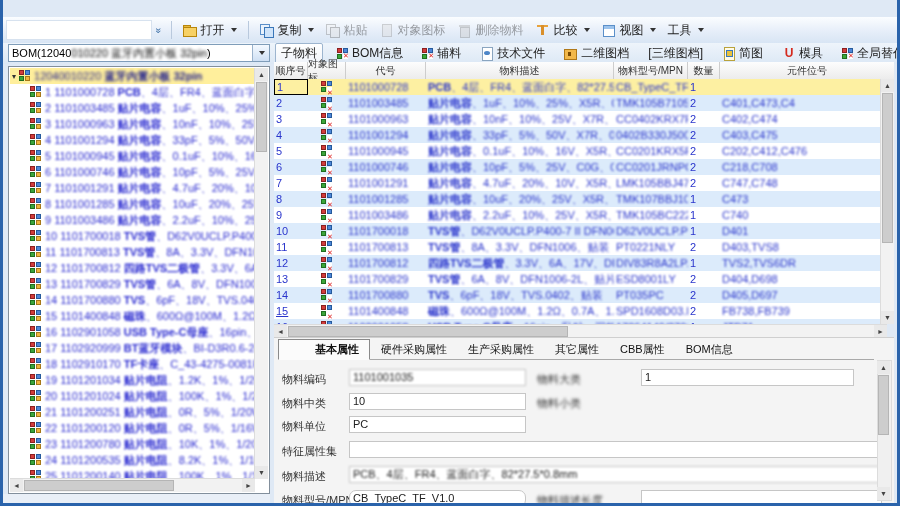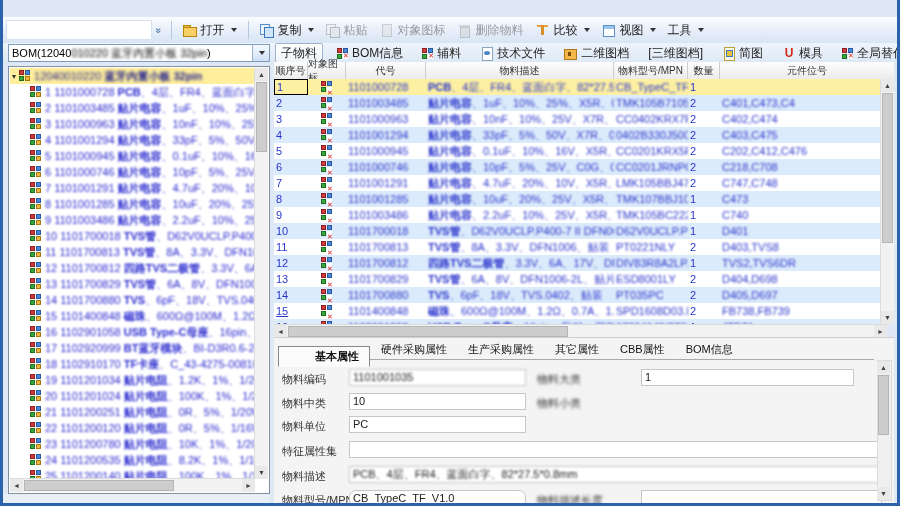--- a/index.html
+++ b/index.html
@@ -83,21 +83,21 @@
   .gc{flex:none;overflow:hidden;white-space:nowrap;padding:0 2px;box-sizing:border-box;height:16px;line-height:16px;}
   .gc .b{font-weight:bold;}
   .gc.cfocus{border:1px solid #000;line-height:14px;}
   .gc-icon{display:flex;align-items:center;justify-content:center;}
   .tbl-vscroll{position:absolute;right:3px;top:79px;width:13px;height:245px;background:#f2f2f2;border-left:1px solid #dcdcdc;}
   .tbl-hscroll{position:absolute;left:271px;top:324px;width:613px;height:13px;background:#f2f2f2;border-top:1px solid #dcdcdc;}
   
   .bp{position:absolute;left:271px;top:337px;right:3px;bottom:0;background:#f4f4f4;border-top:1px solid #cfcfcf;font-size:11px;color:#222;}
   .btabs{position:absolute;left:4px;top:2px;right:20px;height:19px;display:flex;align-items:flex-end;border-bottom:1px solid #a9a9a9;}
   .btab{padding:2px 10px 2px;margin-right:1px;color:#111;}
-  .btab.active{background:#fbfbfb;border:1px solid #8a8a8a;border-bottom:1px solid #fbfbfb;font-weight:bold;position:relative;top:8px;padding-left:36px;}
+  .btab.active{background:#fbfbfb;border:1px solid #8a8a8a;border-bottom:1px solid #fbfbfb;font-weight:bold;position:relative;top:1px;padding-left:36px;}
   .frow-label{position:absolute;left:8px;width:110px;white-space:nowrap;color:#333;}
   .fin{position:absolute;height:17px;background:#fff;border:1px solid #c6c6c6;box-sizing:border-box;font-size:11px;line-height:15px;padding:0 3px;color:#222;white-space:nowrap;overflow:hidden;}
   .rlabel{position:absolute;left:263px;width:110px;white-space:nowrap;color:#333;}
   .bp-vscroll{position:absolute;right:2px;top:22px;width:13px;bottom:2px;background:#f0f0f0;border:1px solid #dcdcdc;}
   .au::before{content:"▲";} .ad::before{content:"▼";} .al::before{content:"◄";} .ar::before{content:"►";}
 </style>
 </head>
 <body>
 
 <div class="win">

